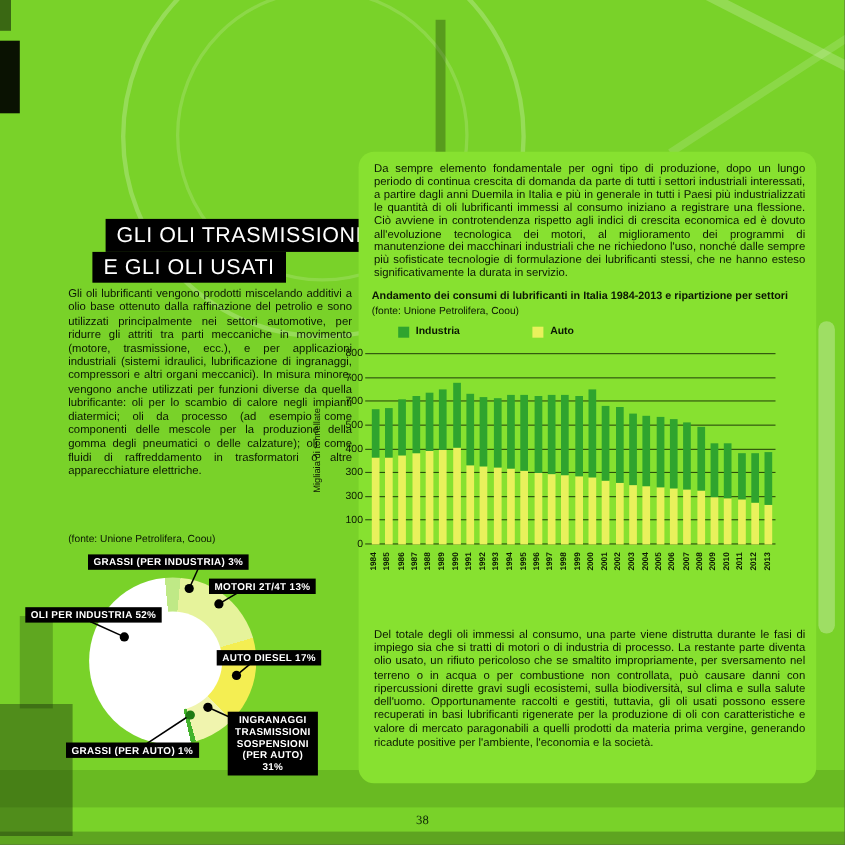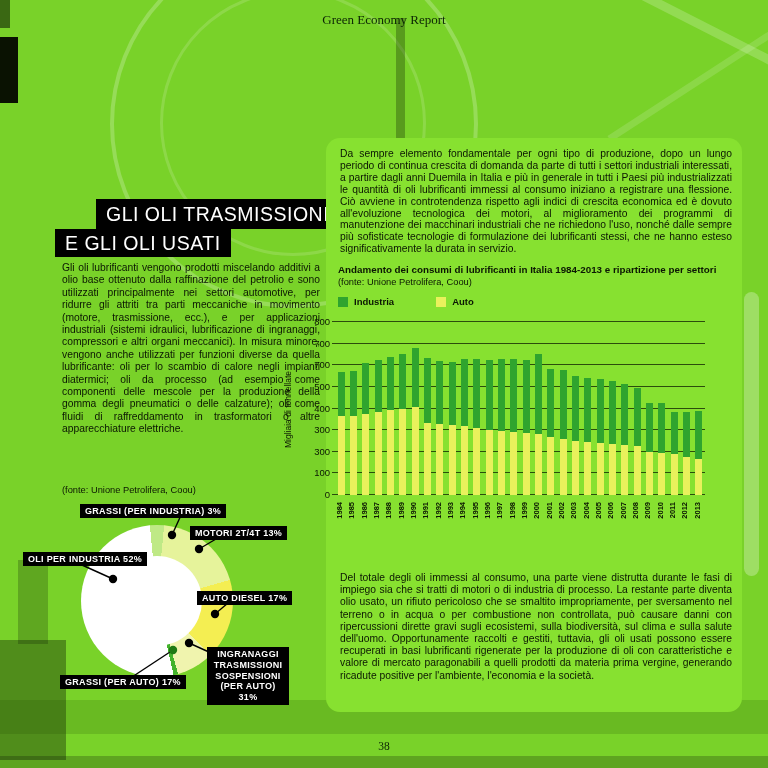--- a/index.html
+++ b/index.html
@@ -21,40 +21,40 @@
   .ph-ground{left:0;top:756px;width:768px;height:12px;background:rgba(0,0,0,.22);}
   
   .report-header{position:absolute;top:12px;left:0;right:0;text-align:center;
         font-family:"Liberation Serif",serif;font-size:13px;color:#0c2505;}
   .page-num{position:absolute;top:740px;left:0;right:0;text-align:center;
         font-family:"Liberation Serif",serif;font-size:11.5px;color:#0c2505;}
   
   .tbox{position:absolute;background:#000;color:#fff;display:flex;align-items:center;
         padding:0 10px;letter-spacing:.5px;white-space:nowrap;}
   .tbox1{left:96px;top:199px;height:30px;font-size:19.5px;}
-  .tbox2{left:55px;top:229px;height:28px;font-size:19.5px;}
+  .tbox2{left:84px;top:229px;height:28px;font-size:19.5px;}
   
   .left-para{position:absolute;left:62px;top:262px;width:258px;font-size:10.3px;
         line-height:12.4px;text-align:justify;}
   .left-caption{position:absolute;left:62px;top:456px;width:262px;font-weight:bold;
         font-size:10.6px;line-height:13px;}
   .left-source{position:absolute;left:62px;top:485px;font-size:9.3px;}
   
   .panel{position:absolute;left:326px;top:138px;width:416px;height:574px;
         background:#87e130;border-radius:14px;}
   .right-para1{position:absolute;left:340px;top:148px;width:392px;font-size:10.3px;
         line-height:11.9px;text-align:justify;}
   .right-para2{position:absolute;left:340px;top:572px;width:392px;font-size:10.3px;
         line-height:12.2px;text-align:justify;}
   .chart-title{position:absolute;left:338px;top:264px;font-weight:bold;font-size:9.8px;white-space:nowrap;}
   .chart-source{position:absolute;left:338px;top:277px;font-size:9.3px;}
   .legend{position:absolute;left:338px;top:296px;display:flex;align-items:center;
         font-size:9.5px;font-weight:bold;}
   .swatch{width:10px;height:10px;display:inline-block;margin-right:6px;}
-  .legend-item{display:flex;align-items:center;margin-right:42px;}
+  .legend-item{display:flex;align-items:center;margin-right:42px;margin-left:24px;}
   
   #plot{position:absolute;left:335px;top:322px;width:370px;height:173px;}
   .gridline{position:absolute;left:-3px;width:373px;height:1px;background:rgba(20,40,4,.8);}
   #yticks{position:absolute;left:296px;top:322px;width:34px;height:173px;}
   .ytick{position:absolute;right:0;width:34px;text-align:right;font-size:9.5px;font-weight:normal;margin-top:40px;}
   .ylabel-rot{position:absolute;left:283px;top:336px;height:146px;font-size:8.5px;
         writing-mode:vertical-rl;transform:rotate(180deg);text-align:center;}
   .seg{position:absolute;width:7px;}
   #xticks{position:absolute;left:335px;top:498px;width:372px;height:34px;}
   .xtick{position:absolute;top:34px;width:30px;height:12px;transform-origin:0 0;
@@ -86,21 +86,20 @@
     <div class="ph ph-ladder"></div>
     <div class="ph ph-blackstrip1"></div>
     <div class="ph ph-blackstrip2"></div>
     <div class="ph ph-darkbl1"></div>
     <div class="ph ph-darkbl2"></div>
     <div class="ph ph-pipe"></div>
     <div class="ph ph-band"></div>
     <div class="ph ph-ground"></div>
   </div>
 
-  <div class="report-header">Green Economy Report</div>
 
   <div class="tbox tbox1">GLI OLI TRASMISSIONI</div>
   <div class="tbox tbox2">E GLI OLI USATI</div>
 
   <div class="left-para">Gli oli lubrificanti vengono prodotti miscelando additivi a olio base ottenuto dalla raffinazione del petrolio e sono utilizzati principalmente nei settori automotive, per ridurre gli attriti tra parti meccaniche in movimento (motore, trasmissione, ecc.), e per applicazioni industriali (sistemi idraulici, lubrificazione di ingranaggi, compressori e altri organi meccanici). In misura minore, vengono anche utilizzati per funzioni diverse da quella lubrificante: oli per lo scambio di calore negli impianti diatermici; oli da processo (ad esempio come componenti delle mescole per la produzione della gomma degli pneumatici o delle calzature); oli come fluidi di raffreddamento in trasformatori o altre apparecchiature elettriche.</div>
   <div class="left-source">(fonte: Unione Petrolifera, Coou)</div>
 
   <div id="donut">
     <div class="donut-disk" id="donut-disk" style="background: conic-gradient(from -5.4deg, rgb(191, 233, 134) 0%, rgb(191, 233, 134) 3%, rgb(230, 243, 155) 3%, rgb(230, 243, 155) 22%, rgb(244, 238, 82) 22%, rgb(244, 238, 82) 39%, rgb(240, 244, 174) 39%, rgb(240, 244, 174) 47%, rgb(67, 179, 44) 47%, rgb(67, 179, 44) 48%, rgb(255, 255, 255) 48%, rgb(255, 255, 255) 100%);"></div>
     <div class="donut-hole"></div>
@@ -115,21 +114,21 @@
       <circle cx="179" cy="54" r="4.2" fill="#000"></circle>
       <circle cx="93" cy="84" r="4.2" fill="#000"></circle>
       <circle cx="195" cy="119" r="4.2" fill="#000"></circle>
       <circle cx="153" cy="155" r="4.2" fill="#1f7a14"></circle>
       <circle cx="169" cy="148" r="4.2" fill="#000"></circle>
     </svg>
     <div class="callout c1">GRASSI (PER INDUSTRIA) 3%</div>
     <div class="callout c2">MOTORI 2T/4T 13%</div>
     <div class="callout c3">OLI PER INDUSTRIA 52%</div>
     <div class="callout c4">AUTO DIESEL 17%</div>
-    <div class="callout c5">GRASSI (PER AUTO) 17%</div>
+    <div class="callout c5">GRASSI (PER AUTO) 1%</div>
     <div class="callout c6">INGRANAGGI TRASMISSIONI SOSPENSIONI (PER AUTO) 31%</div>
   </div>
 
   <div class="panel"></div>
   <div class="right-para1">Da sempre elemento fondamentale per ogni tipo di produzione, dopo un lungo periodo di continua crescita di domanda da parte di tutti i settori industriali interessati, a partire dagli anni Duemila in Italia e più in generale in tutti i Paesi più industrializzati le quantità di oli lubrificanti immessi al consumo iniziano a registrare una flessione. Ciò avviene in controtendenza rispetto agli indici di crescita economica ed è dovuto all'evoluzione tecnologica dei motori, al miglioramento dei programmi di manutenzione dei macchinari industriali che ne richiedono l'uso, nonché dalle sempre più sofisticate tecnologie di formulazione dei lubrificanti stessi, che ne hanno esteso significativamente la durata in servizio.</div>
 
   <div class="chart-title">Andamento dei consumi di lubrificanti in Italia 1984-2013 e ripartizione per settori</div>
   <div class="chart-source">(fonte: Unione Petrolifera, Coou)</div>
 
   <div class="legend">

